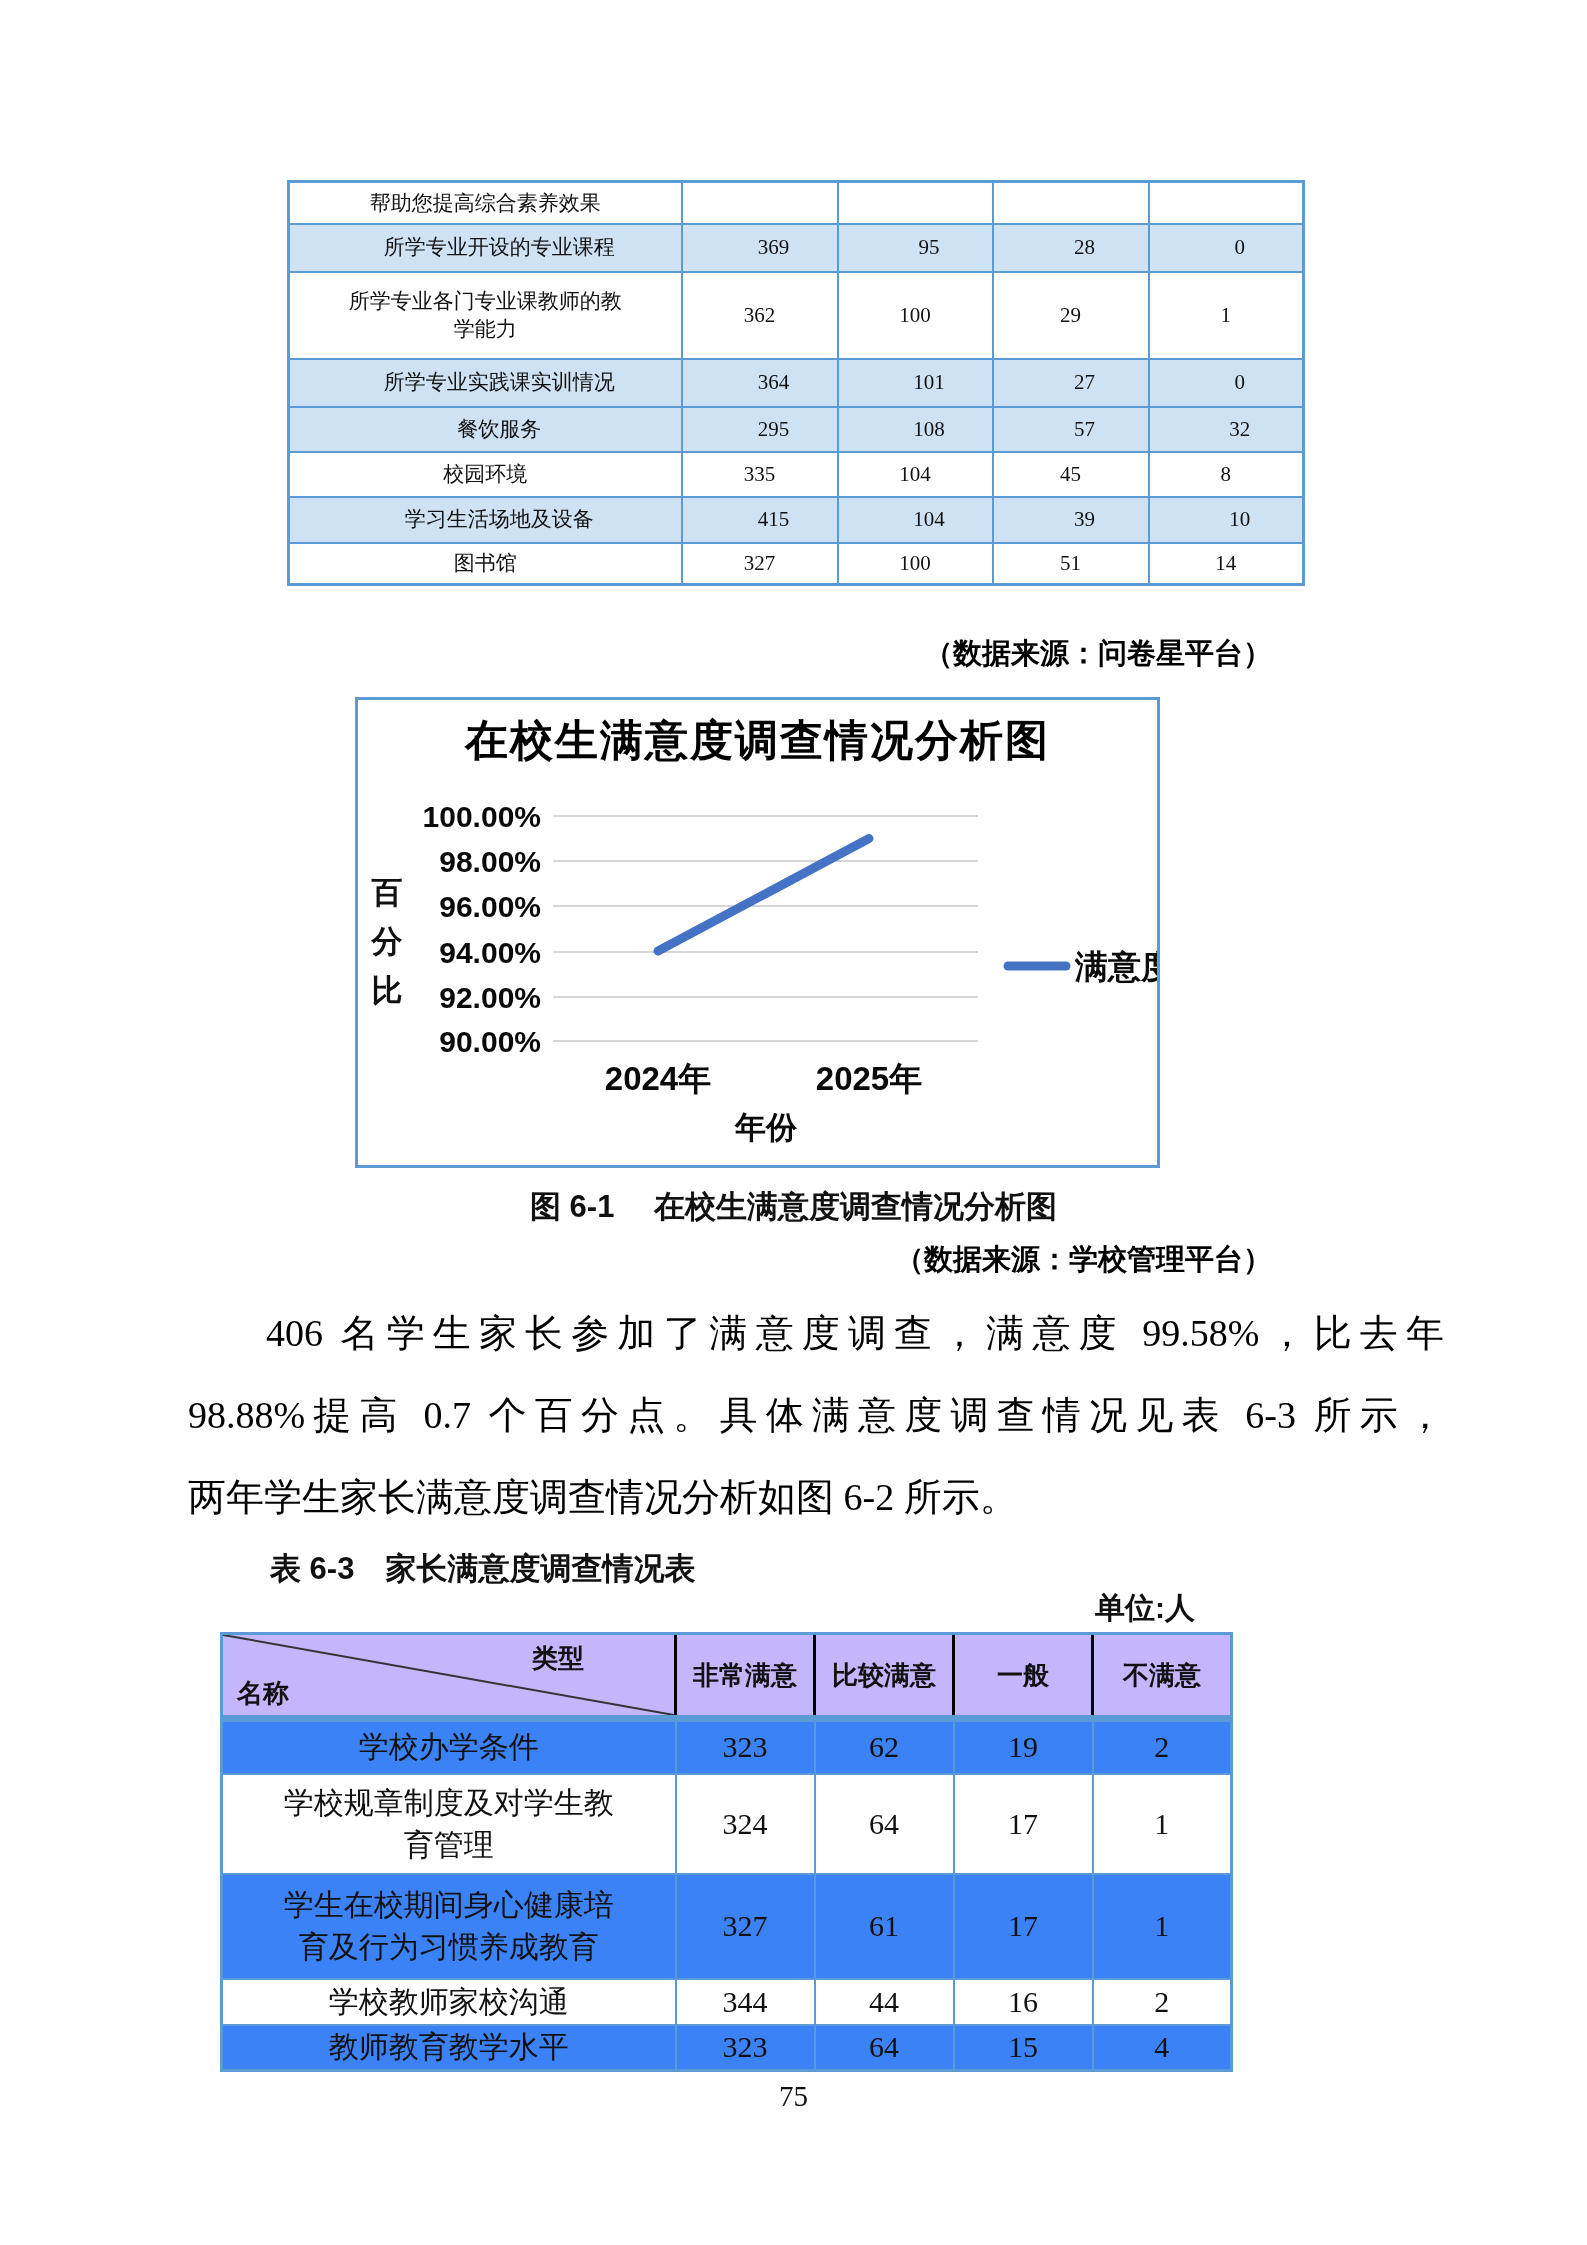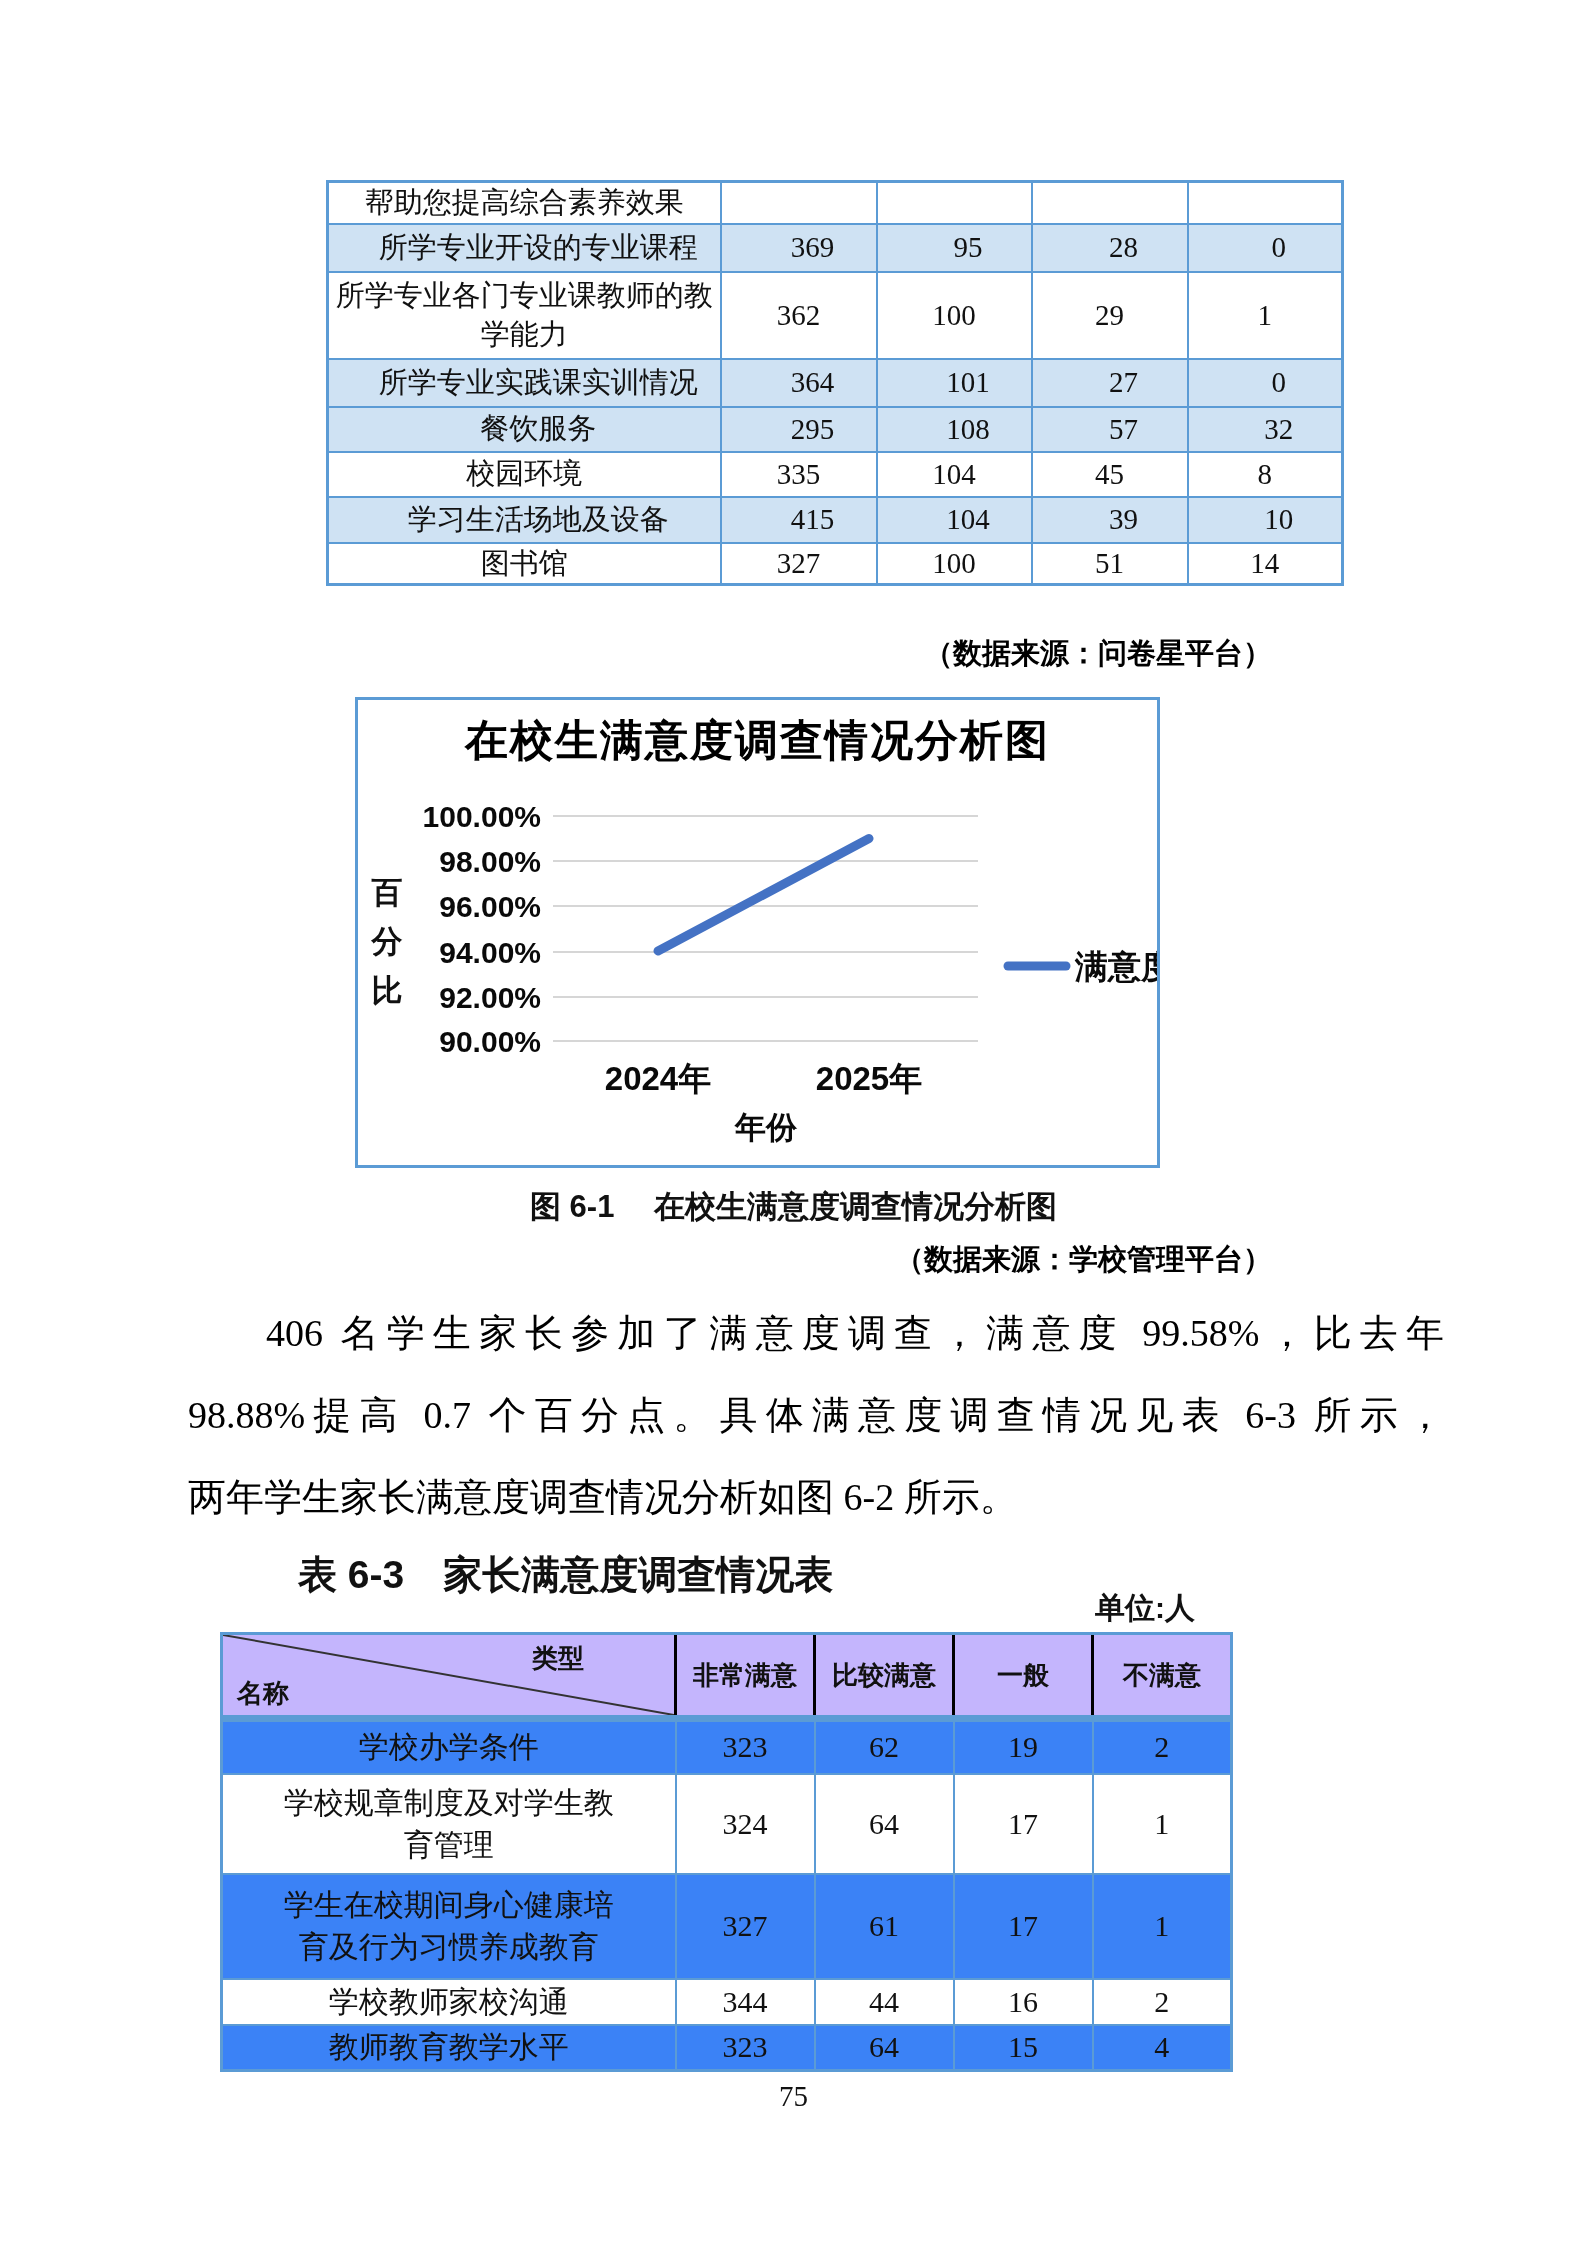--- a/index.html
+++ b/index.html
@@ -6,38 +6,38 @@
   .page{
     position:relative;width:1587px;height:2245px;background:#ffffff;
     margin:0 auto;overflow:hidden;
     font-family:"Liberation Serif","DejaVu Serif",serif;color:#111;
   }
   
   table{border-collapse:collapse;table-layout:fixed;}
   td,th{padding:0 4px;text-align:center;vertical-align:middle;overflow:hidden;}
 
   
-  .t1{position:absolute;left:287px;top:180px;width:1015px;font-size:29px;margin-left:39px;}
+  .t1{position:absolute;left:287px;top:180px;width:1015px;font-size:21px;}
   .t1 td{border:2px solid #5b9bd5;}
   .t1 tr.shaded td{background:#cfe2f3;padding-left:32px;}
   .t1 .lbl div{line-height:1.35;}
   .t1{border:3px solid #5b9bd5;}
 
   
   .note{
     position:absolute;right:315px;font-family:"Liberation Sans","DejaVu Sans",sans-serif;
     font-weight:700;font-size:29px;color:#000;
   }
   .fig-caption{
     position:absolute;left:0;width:100%;text-align:center;
     font-family:"Liberation Sans","DejaVu Sans",sans-serif;font-weight:700;font-size:31px;
   }
   .tbl-caption{
     position:absolute;left:270px;top:1548px;
-    font-family:"Liberation Sans","DejaVu Sans",sans-serif;font-weight:700;font-size:39px;margin-left:28px;
+    font-family:"Liberation Sans","DejaVu Sans",sans-serif;font-weight:700;font-size:31px;
   }
   .unit-label{
     position:absolute;right:392px;top:1588px;
     font-family:"Liberation Sans","DejaVu Sans",sans-serif;font-weight:700;font-size:30px;
   }
 
   
   .chart-box{
     position:absolute;left:355px;top:697px;width:805px;height:471px;
     border:3px solid #5b9bd5;background:#fff;box-sizing:border-box;padding-left:16px;

